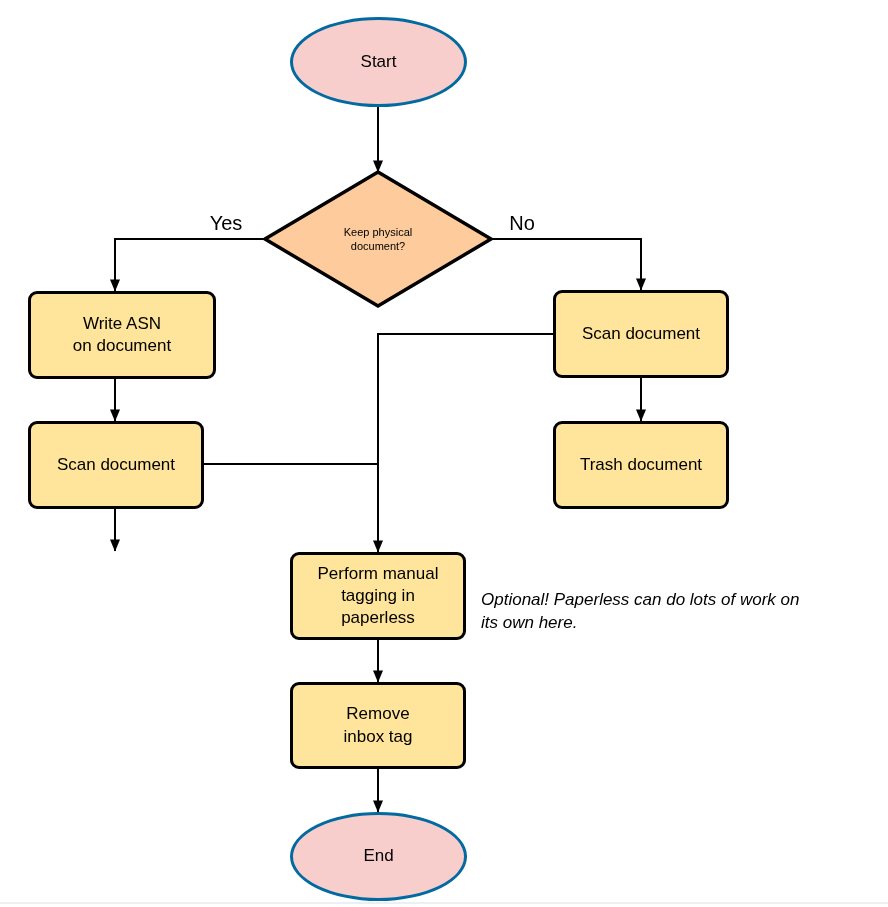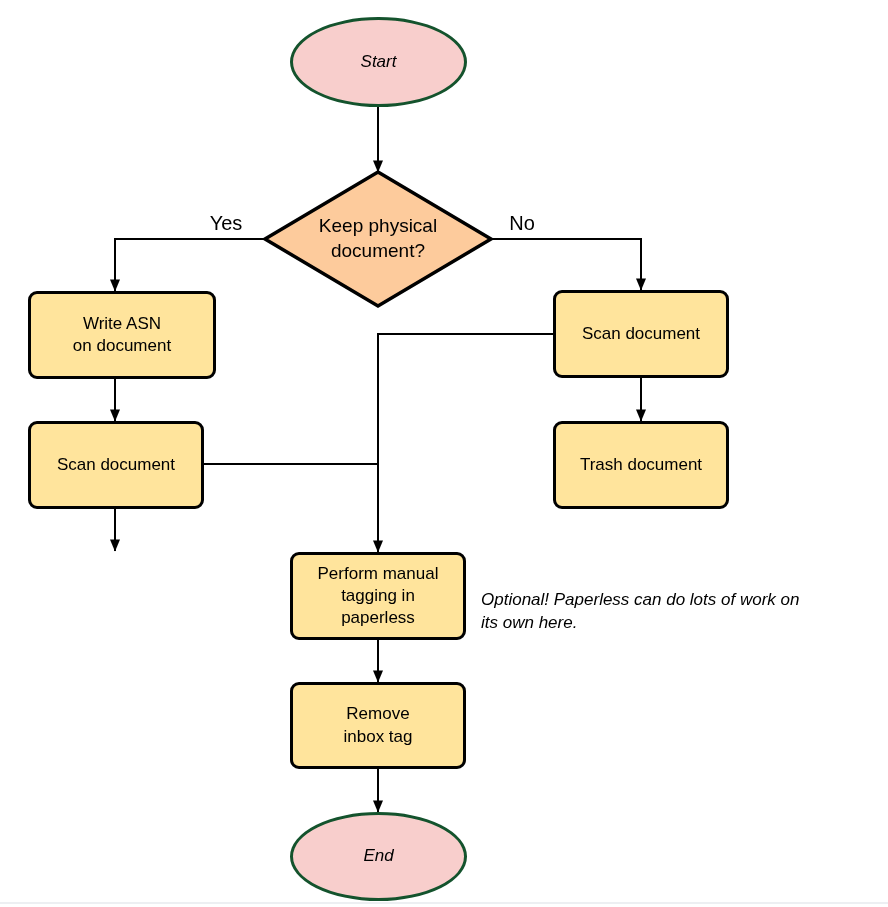--- a/index.html
+++ b/index.html
@@ -32,32 +32,31 @@
     font-size: 17px;
     line-height: 1.3;
     white-space: pre-line;
     z-index: 2;
   }
   .process {
     border: 3px solid #000000;
     border-radius: 9px;
   }
   .terminal {
-    border: 3px solid #14532d;
+    border: 3px solid #0369a1;
     border-radius: 50%;
-    font-style: italic;
   }
   .decision-label {
     position: absolute;
     display: flex;
     align-items: center;
     justify-content: center;
     text-align: center;
     white-space: pre-line;
-    font-size: 19px;
+    font-size: 11px;
     line-height: 1.3;
     color: #000000;
     z-index: 2;
   }
   .edge-label {
     position: absolute;
     font-size: 20px;
     color: #000000;
     text-align: center;
     z-index: 2;

